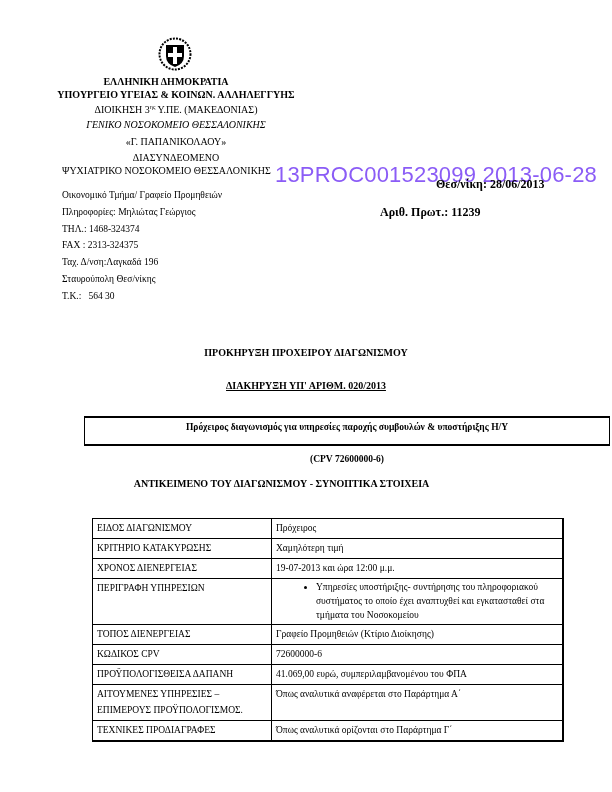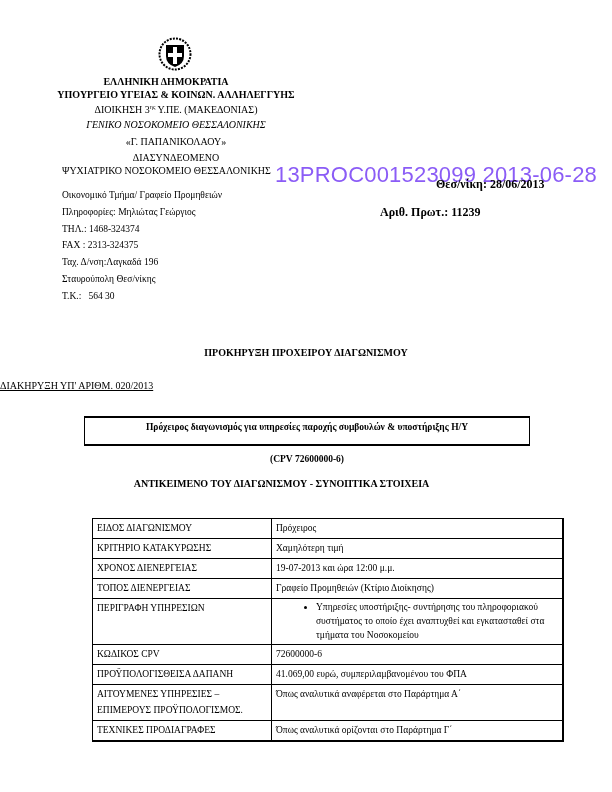--- a/index.html
+++ b/index.html
@@ -6,22 +6,22 @@
   body { width:612px; height:792px; position:relative; overflow:hidden;
          font-family:"Liberation Serif", "DejaVu Serif", serif; color:#000; }
   .emblem { position:absolute; left:158px; top:37px; width:34px; height:34px; }
   .hdr { position:absolute; left:0; width:350px; text-align:center; font-size:10px; line-height:13px; }
   .hdr.bold { font-weight:bold; }
   .left-info { position:absolute; left:62px; font-size:9.5px; line-height:16.8px; }
   .right-info { position:absolute; font-weight:bold; font-size:12px; }
   .watermark { position:absolute; left:275px; top:162px; font-family:"Liberation Sans", "DejaVu Sans", sans-serif;
                font-size:22px; color:#8b5cf6; letter-spacing:0.2px; }
   .title1 { position:absolute; left:0; width:612px; top:347px; text-align:center; font-weight:bold; font-size:10px; }
-  .title2 { position:absolute; left:0; width:612px; top:380px; text-align:left; font-weight:normal; font-size:10px; text-decoration:underline; }
-  .subject-box { position:absolute; left:84px; top:416px; width:446px; height:30px;
+  .title2 { position:absolute; left:0; width:612px; top:380px; text-align:center; font-weight:bold; font-size:10px; text-decoration:underline; }
+  .subject-box { position:absolute; left:84px; top:416px; width:526px; height:30px;
                  border-top:2px solid #000; border-bottom:2px solid #000; border-left:1px solid #000; border-right:1px solid #000;
                  text-align:center; font-weight:bold; font-size:9.5px; line-height:12px; padding-top:3px; box-sizing:border-box; }
   .subject-box .cpv { font-weight:bold;margin-top:20px; }
   .title3 { position:absolute; left:0; width:563px; top:478px; text-align:center; font-weight:bold; font-size:10px; }
   table.info { position:absolute; left:92px; top:518px; width:472px; border-collapse:collapse;
                border-right:2px solid #000; border-bottom:2px solid #000; font-size:9.5px; }
   table.info td { border:1px solid #000; padding:1px 4px 2px 4px; vertical-align:top; line-height:16px; }
   table.info td.k { width:170px; }
   table.info ul { margin:0; padding-left:40px; }
   table.info li { line-height:14px; }
@@ -77,30 +77,30 @@
     </tr>
     <tr>
       <td class="k">ΚΡΙΤΗΡΙΟ ΚΑΤΑΚΥΡΩΣΗΣ</td>
       <td>Χαμηλότερη τιμή</td>
     </tr>
     <tr>
       <td class="k">ΧΡΟΝΟΣ ΔΙΕΝΕΡΓΕΙΑΣ</td>
       <td>19-07-2013  και ώρα 12:00 μ.μ.</td>
     </tr>
     <tr>
-      <td class="k">ΤΟΠΟΣ ΔΙΕΝΕΡΓΕΙΑΣ</td>
-      <td>Γραφείο Προμηθειών (Κτίριο Διοίκησης)</td>
-    </tr>
-    <tr>
       <td class="k">ΠΕΡΙΓΡΑΦΗ ΥΠΗΡΕΣΙΩΝ</td>
       <td>
         <ul>
           <li>Υπηρεσίες υποστήριξης- συντήρησης του πληροφοριακού συστήματος το οποίο έχει αναπτυχθεί και εγκατασταθεί στα τμήματα του Νοσοκομείου</li>
         </ul>
       </td>
+    </tr>
+    <tr>
+      <td class="k">ΤΟΠΟΣ ΔΙΕΝΕΡΓΕΙΑΣ</td>
+      <td>Γραφείο Προμηθειών (Κτίριο Διοίκησης)</td>
     </tr>
     <tr>
       <td class="k">ΚΩΔΙΚΟΣ CPV</td>
       <td>72600000-6</td>
     </tr>
     <tr>
       <td class="k">ΠΡΟΫΠΟΛΟΓΙΣΘΕΙΣΑ ΔΑΠΑΝΗ</td>
       <td>41.069,00 ευρώ, συμπεριλαμβανομένου του ΦΠΑ</td>
     </tr>
     <tr>

